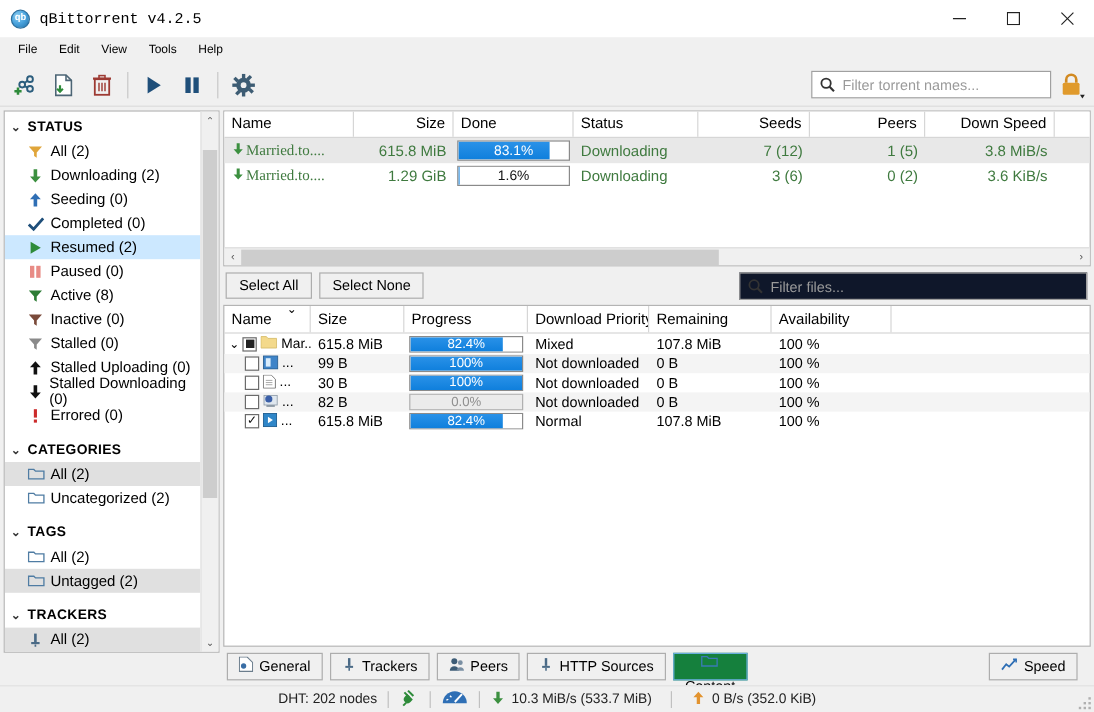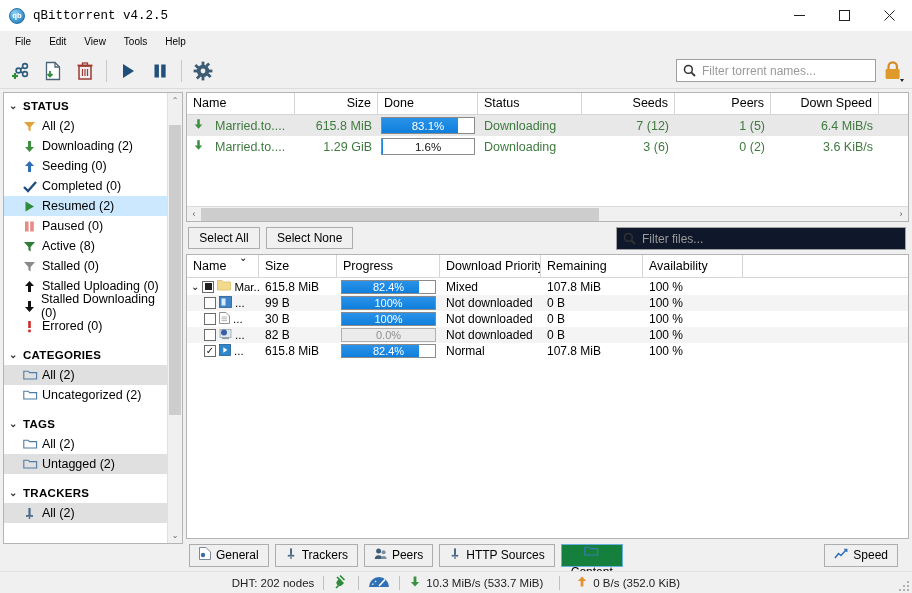--- a/index.html
+++ b/index.html
@@ -157,21 +157,21 @@
     border-right: 1px solid #d6d6d6;
     padding: 3px 6px 0 6px;
     white-space: nowrap; overflow: hidden;
   }
   .thead .th.r { text-align: right; }
   .tbody { flex: 1; overflow: hidden; }
   .trow { display: flex; height: 21px; font-size: 12.5px; align-items: center; }
   .trow.alt { background: #e8e8e8; }
   .trow .td { padding: 0 6px; white-space: nowrap; overflow: hidden; color: #3f7a3f; }
   .trow .td.r { text-align: right; }
-  .trow .td.name { display: flex; align-items: flex-end; gap: 11px; }
+  .trow .td.name { display: flex; align-items: flex-start; gap: 1px; font-family: Liberation Serif, serif; }
 
   .pbar {
     position: relative; height: 17px;
     border: 1px solid #8a8a8a; background: #fff;
     display: flex; align-items: center; justify-content: center;
     overflow: hidden;
   }
   .pbar .fill {
     position: absolute; left: 0; top: 0; bottom: 0;
     background: linear-gradient(#2a92e8, #0f7fdc);
@@ -449,20 +449,28 @@
           <span class="ico">
             <svg width="13" height="13" viewBox="0 0 13 13">
                 <path d="M1 2 H12 L7.6 7 V11.5 L5.4 10 V7 Z" fill="#2e7d36"></path>
               </svg>
           </span>
           <span>Active (8)</span>
         </div>
         <div class="sb-item">
           <span class="ico">
             <svg width="13" height="13" viewBox="0 0 13 13">
+                <path d="M1 2 H12 L7.6 7 V11.5 L5.4 10 V7 Z" fill="#7a4a3a"></path>
+              </svg>
+          </span>
+          <span>Inactive (0)</span>
+        </div>
+        <div class="sb-item">
+          <span class="ico">
+            <svg width="13" height="13" viewBox="0 0 13 13">
                 <path d="M1 2 H12 L7.6 7 V11.5 L5.4 10 V7 Z" fill="#8a8a8a"></path>
               </svg>
           </span>
           <span>Stalled (0)</span>
         </div>
         <div class="sb-item">
           <span class="ico">
             <svg width="13" height="13" viewBox="0 0 13 13">
                 <path d="M5 12 H8 V6 H11 L6.5 1 L2 6 H5 Z" fill="#111"></path>
               </svg>
@@ -584,21 +592,21 @@
             <div class="td r" style="width:83px">615.8 MiB</div>
             <div class="td" style="width:100px;padding:16px 3px">
               <div class="pbar">
                 <div class="fill" id="tp0" style="width: 83.1%;"></div>
                 <span class="lbl" id="tl0" style="color: rgb(255, 255, 255);">83.1%</span>
               </div>
             </div>
             <div class="td" style="width:104px">Downloading</div>
             <div class="td r" style="width:93px">7 (12)</div>
             <div class="td r" style="width:96px">1 (5)</div>
-            <div class="td r" style="width:108px">6.4 MiB/s</div>
+            <div class="td r" style="width:108px">3.8 MiB/s</div>
           </div>
 
           <div class="trow">
             <div class="td name" style="width:108px">
               <span>
                 <svg width="11" height="12" viewBox="0 0 13 13">
                     <path d="M5 1 H8 V7 H11 L6.5 12 L2 7 H5 Z" fill="#3c9040"></path>
                   </svg>
               </span>
               <span>Married.to....</span>

